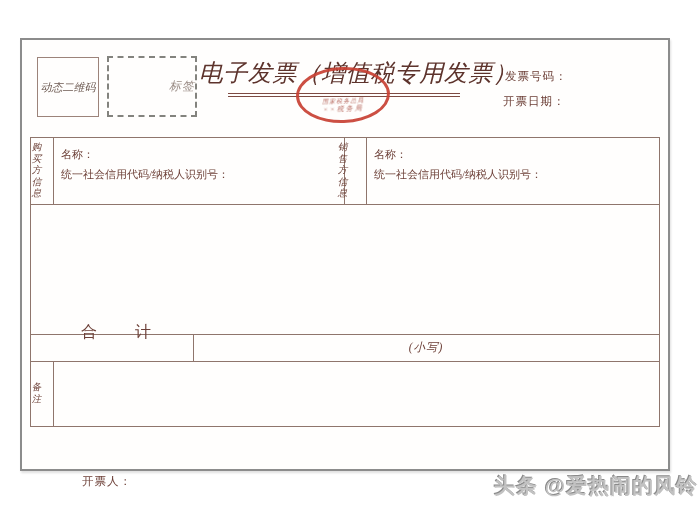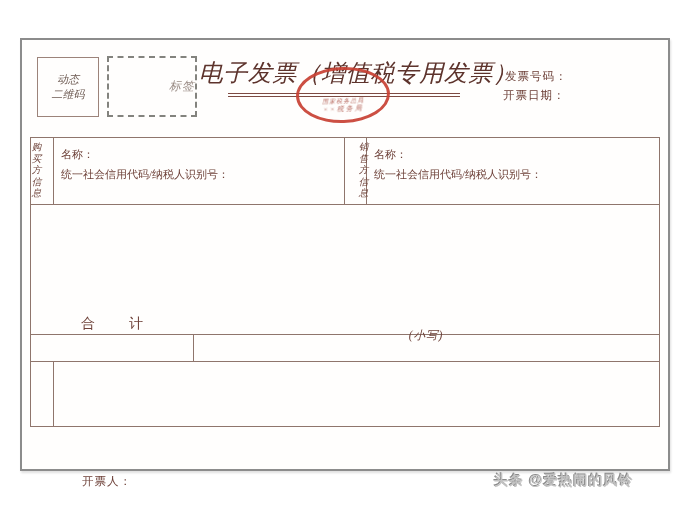--- a/index.html
+++ b/index.html
@@ -10,21 +10,21 @@
   .frame{
     position:absolute;left:20px;top:38px;width:650px;height:433px;
     border:2px solid #8c8c8c;box-sizing:border-box;background:#fffefd;
     box-shadow:1px 2px 2px rgba(0,0,0,.12);
   }
   .cn{color:#6d4038;}
   
   .qr-box{
     position:absolute;left:15px;top:17px;width:62px;height:60px;
     border:1px solid #9c837a;box-sizing:border-box;
-    display:flex;flex-direction:column;align-items:center;justify-content:center;
+    display:flex;align-items:center;justify-content:center;
     font-size:11px;line-height:15px;color:#6d5a52;font-style:italic;
   }
   .tag-box{
     position:absolute;left:85px;top:16px;width:90px;height:61px;
     border:2px dashed #83837e;box-sizing:border-box;
     display:flex;align-items:center;justify-content:flex-end;
     font-size:12px;color:#9b8d86;font-style:italic;letter-spacing:1px;
   }
   .title{
     position:absolute;left:175px;top:17px;width:322px;text-align:center;
@@ -39,45 +39,45 @@
     position:absolute;left:274px;top:27px;width:94px;height:56px;
     border:3px solid #c84134;border-radius:50%;box-sizing:border-box;
     transform:rotate(-2deg);opacity:.92;
     display:flex;flex-direction:column;align-items:center;justify-content:flex-end;
     padding-bottom:7px;
   }
   .seal-text{color:#b26055;filter:blur(.7px);font-style:italic;line-height:8px;white-space:nowrap;}
   .seal-l1{font-size:6px;letter-spacing:1px;}
   .seal-l2{font-size:7px;letter-spacing:2px;}
   .inv-no{position:absolute;left:483px;top:29px;font-size:11.5px;letter-spacing:1px;}
-  .inv-date{position:absolute;left:481px;top:48px;font-size:11.5px;letter-spacing:1px;text-align:center;}
+  .inv-date{position:absolute;left:481px;top:54px;font-size:11.5px;letter-spacing:1px;text-align:center;}
   
   .inv-table{
     position:absolute;left:8px;top:97px;width:628px;height:288px;
     border:1px solid #8f756c;box-sizing:content-box;
   }
   .ln{position:absolute;background:#8f756c;}
   .vlabel-cell{
     position:absolute;display:flex;align-items:center;justify-content:flex-start;
   }
   .vlabel{
     display:inline-block;width:11px;word-break:break-all;text-align:center;
     font-size:9.5px;line-height:11.5px;font-style:italic;color:#6d4038;
   }
   .field-label{position:absolute;font-size:11px;white-space:nowrap;}
   .cell-center{
     position:absolute;display:flex;align-items:center;justify-content:center;
     font-size:11.5px;font-style:italic;color:#6d4038;letter-spacing:1px;
   }
-  .total-label{position:absolute;left:50px;top:177px;font-size:14px;letter-spacing:2px;}
+  .total-label{position:absolute;left:50px;top:184px;font-size:16px;letter-spacing:2px;}
   .issuer{position:absolute;left:60px;top:398px;font-size:11.5px;letter-spacing:1px;margin-top:36px;}
   .watermark{
     position:absolute;left:494px;top:472px;
     font-family:"Liberation Sans","DejaVu Sans",sans-serif;
-    font-size:14px;font-weight:bold;letter-spacing:1px;color:#c2c2c2;
+    font-size:21px;font-weight:bold;letter-spacing:1px;color:#c2c2c2;
     text-shadow:-1px -1px 0 #8a8a8a,1px 1px 0 #ffffff;
     white-space:nowrap;
   }
 </style>
 </head>
 <body>
 
 <div class="frame">
 
   <div class="qr-box">
@@ -109,30 +109,33 @@
     <div class="ln" style="left:335px;top:0;width:1px;height:66px;"></div>
     <div class="ln" style="left:162px;top:196px;width:1px;height:27px;"></div>
     <div class="ln" style="left:22px;top:223px;width:1px;height:65px;"></div>
 
     <div class="vlabel-cell" style="left:0;top:0;width:22px;height:66px;">
       <span class="vlabel">购买方信息</span>
     </div>
     <div class="field-label cn" style="left:30px;top:9px;">名称：</div>
     <div class="field-label cn" style="left:30px;top:29px;">统一社会信用代码/纳税人识别号：</div>
 
-    <div class="vlabel-cell" style="left:327px;top:0;width:22px;height:66px;">
+    <div class="vlabel-cell" style="left:306px;top:0;width:22px;height:66px;">
       <span class="vlabel">销售方信息</span>
     </div>
     <div class="field-label cn" style="left:343px;top:9px;">名称：</div>
     <div class="field-label cn" style="left:343px;top:29px;">统一社会信用代码/纳税人识别号：</div>
 
     <div class="total-label cn">合　　计</div>
 
-    <div class="cell-center" style="left:162px;top:184px;width:466px;height:27px;">
+    <div class="cell-center" style="left:162px;top:196px;width:466px;height:27px;">
       <span>(小写)</span>
     </div>
 
+    <div class="vlabel-cell" style="left:0;top:223px;width:22px;height:65px;">
+      <span class="vlabel">备注</span>
+    </div>
   </div>
 
   <div class="issuer cn">开票人：</div>
 </div>
 
 <div class="watermark">头条 @爱热闹的风铃</div>
 
 </body></html>

